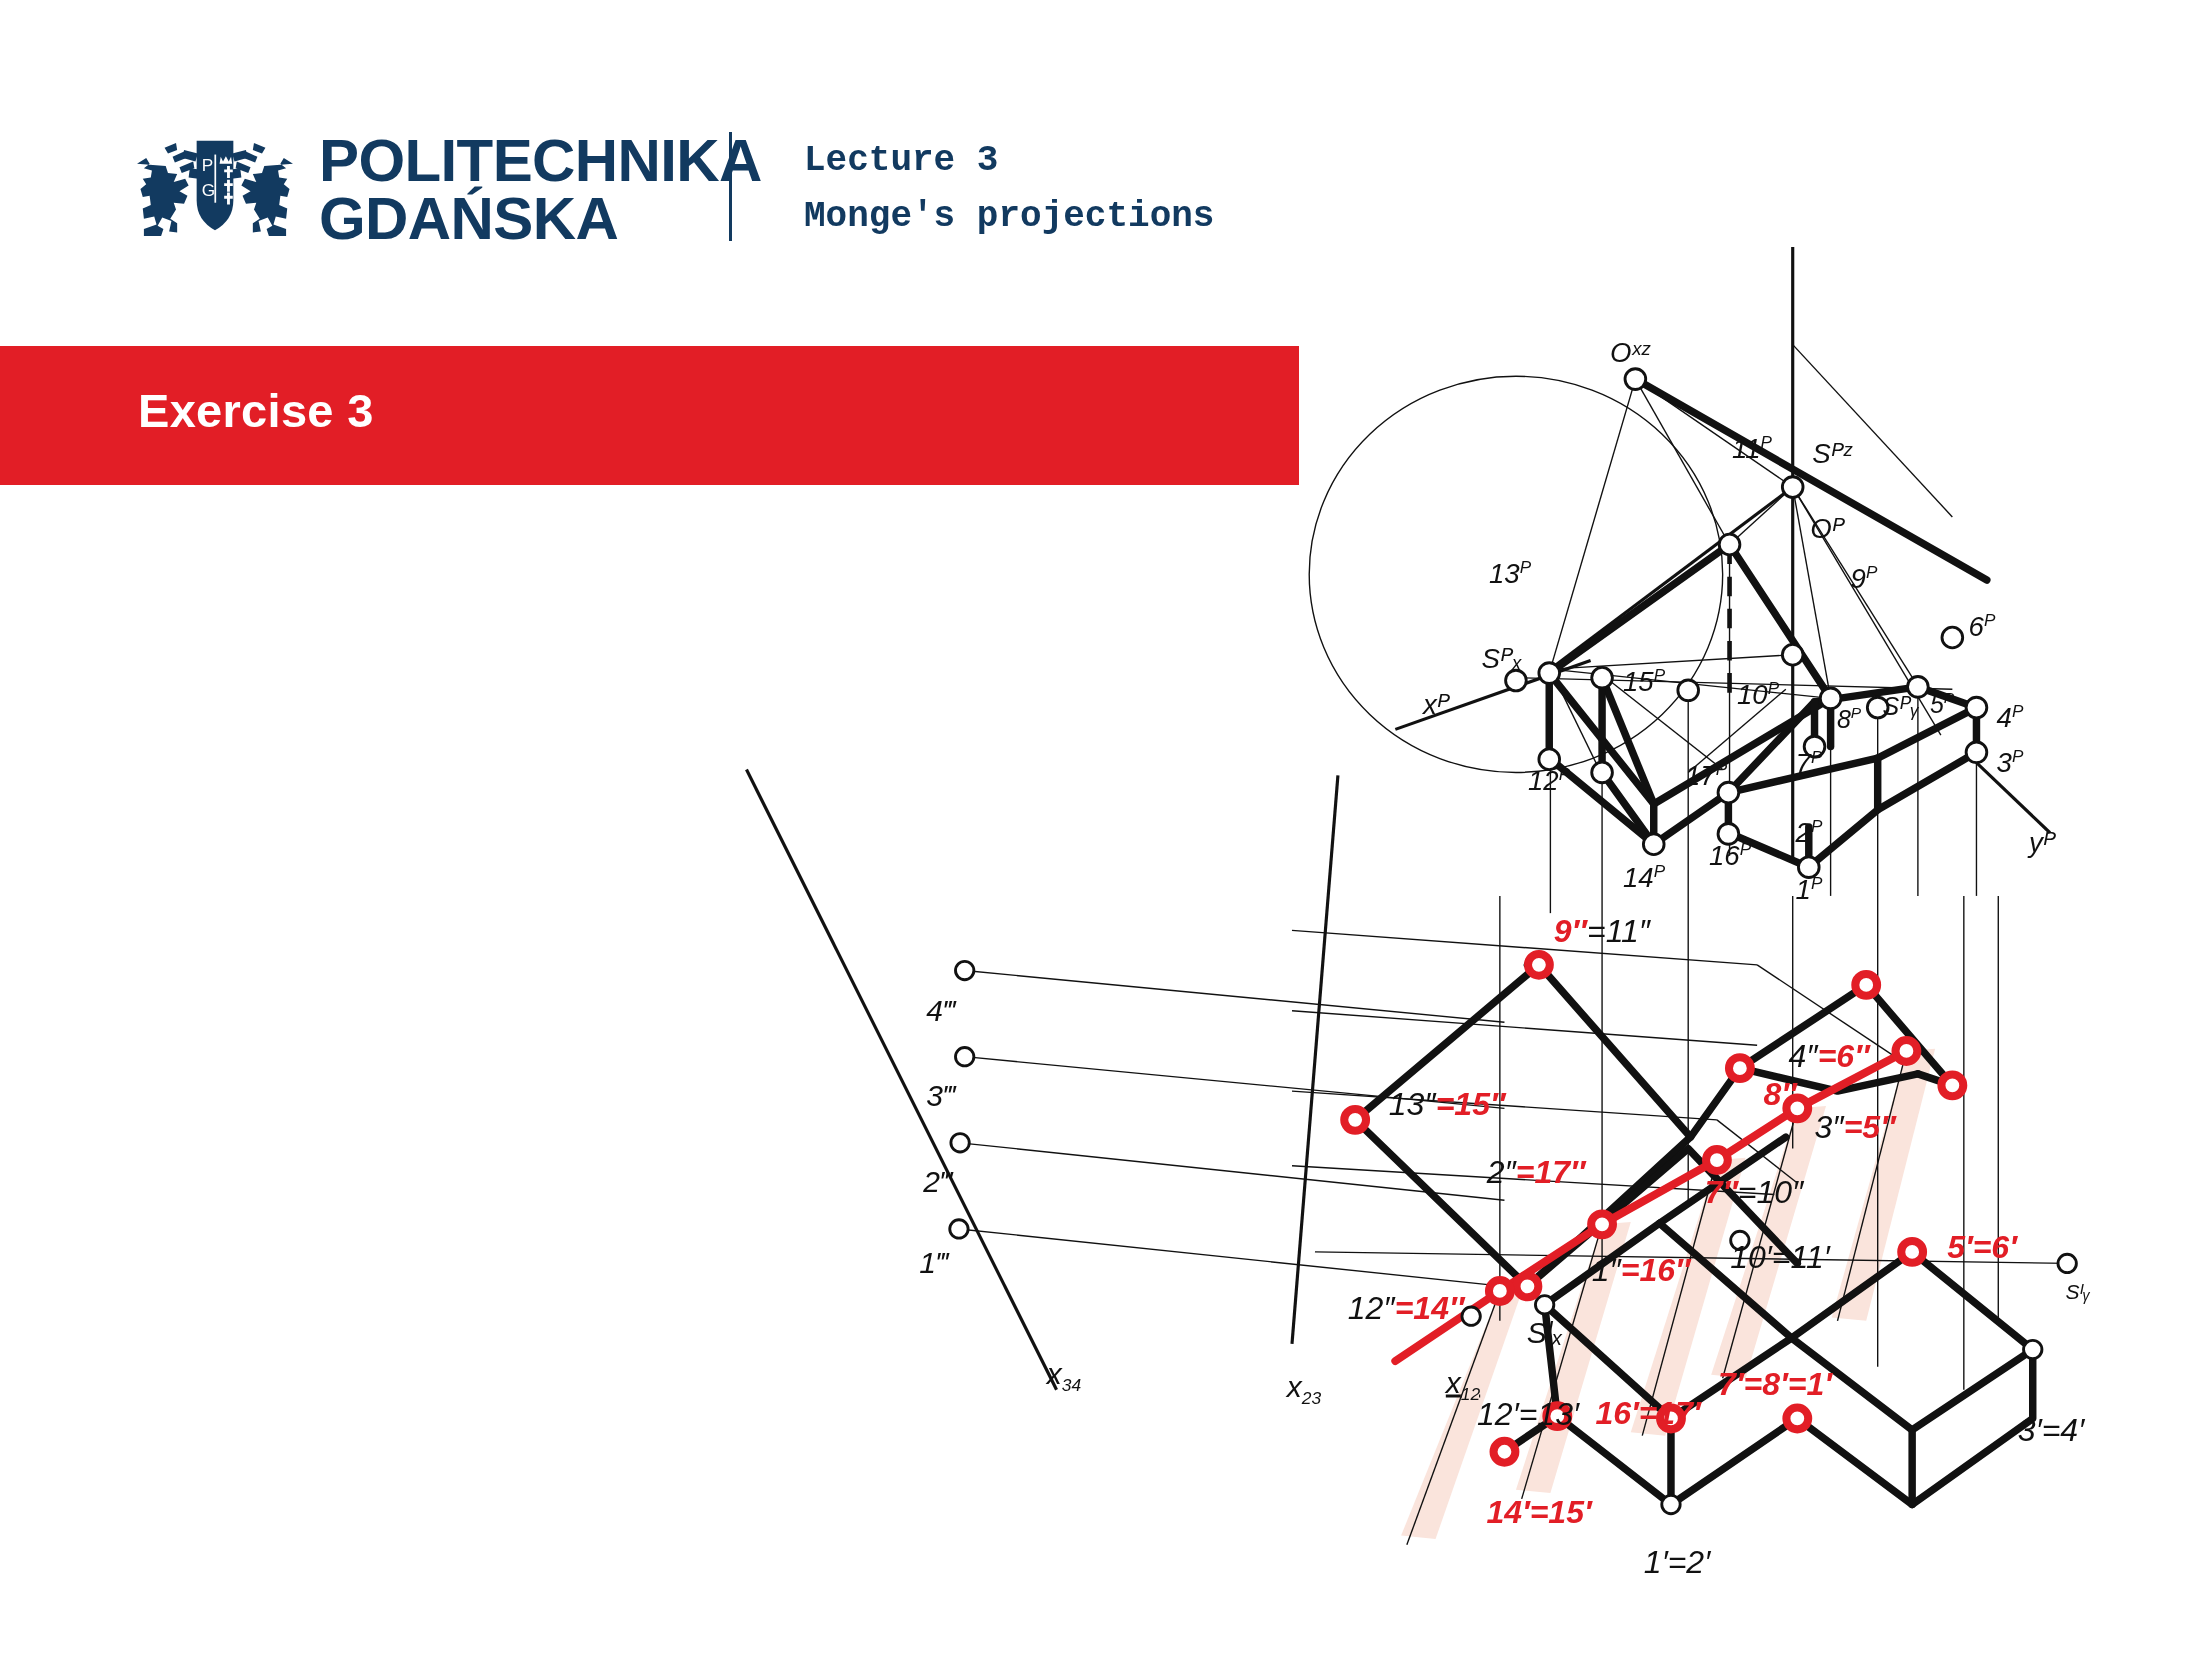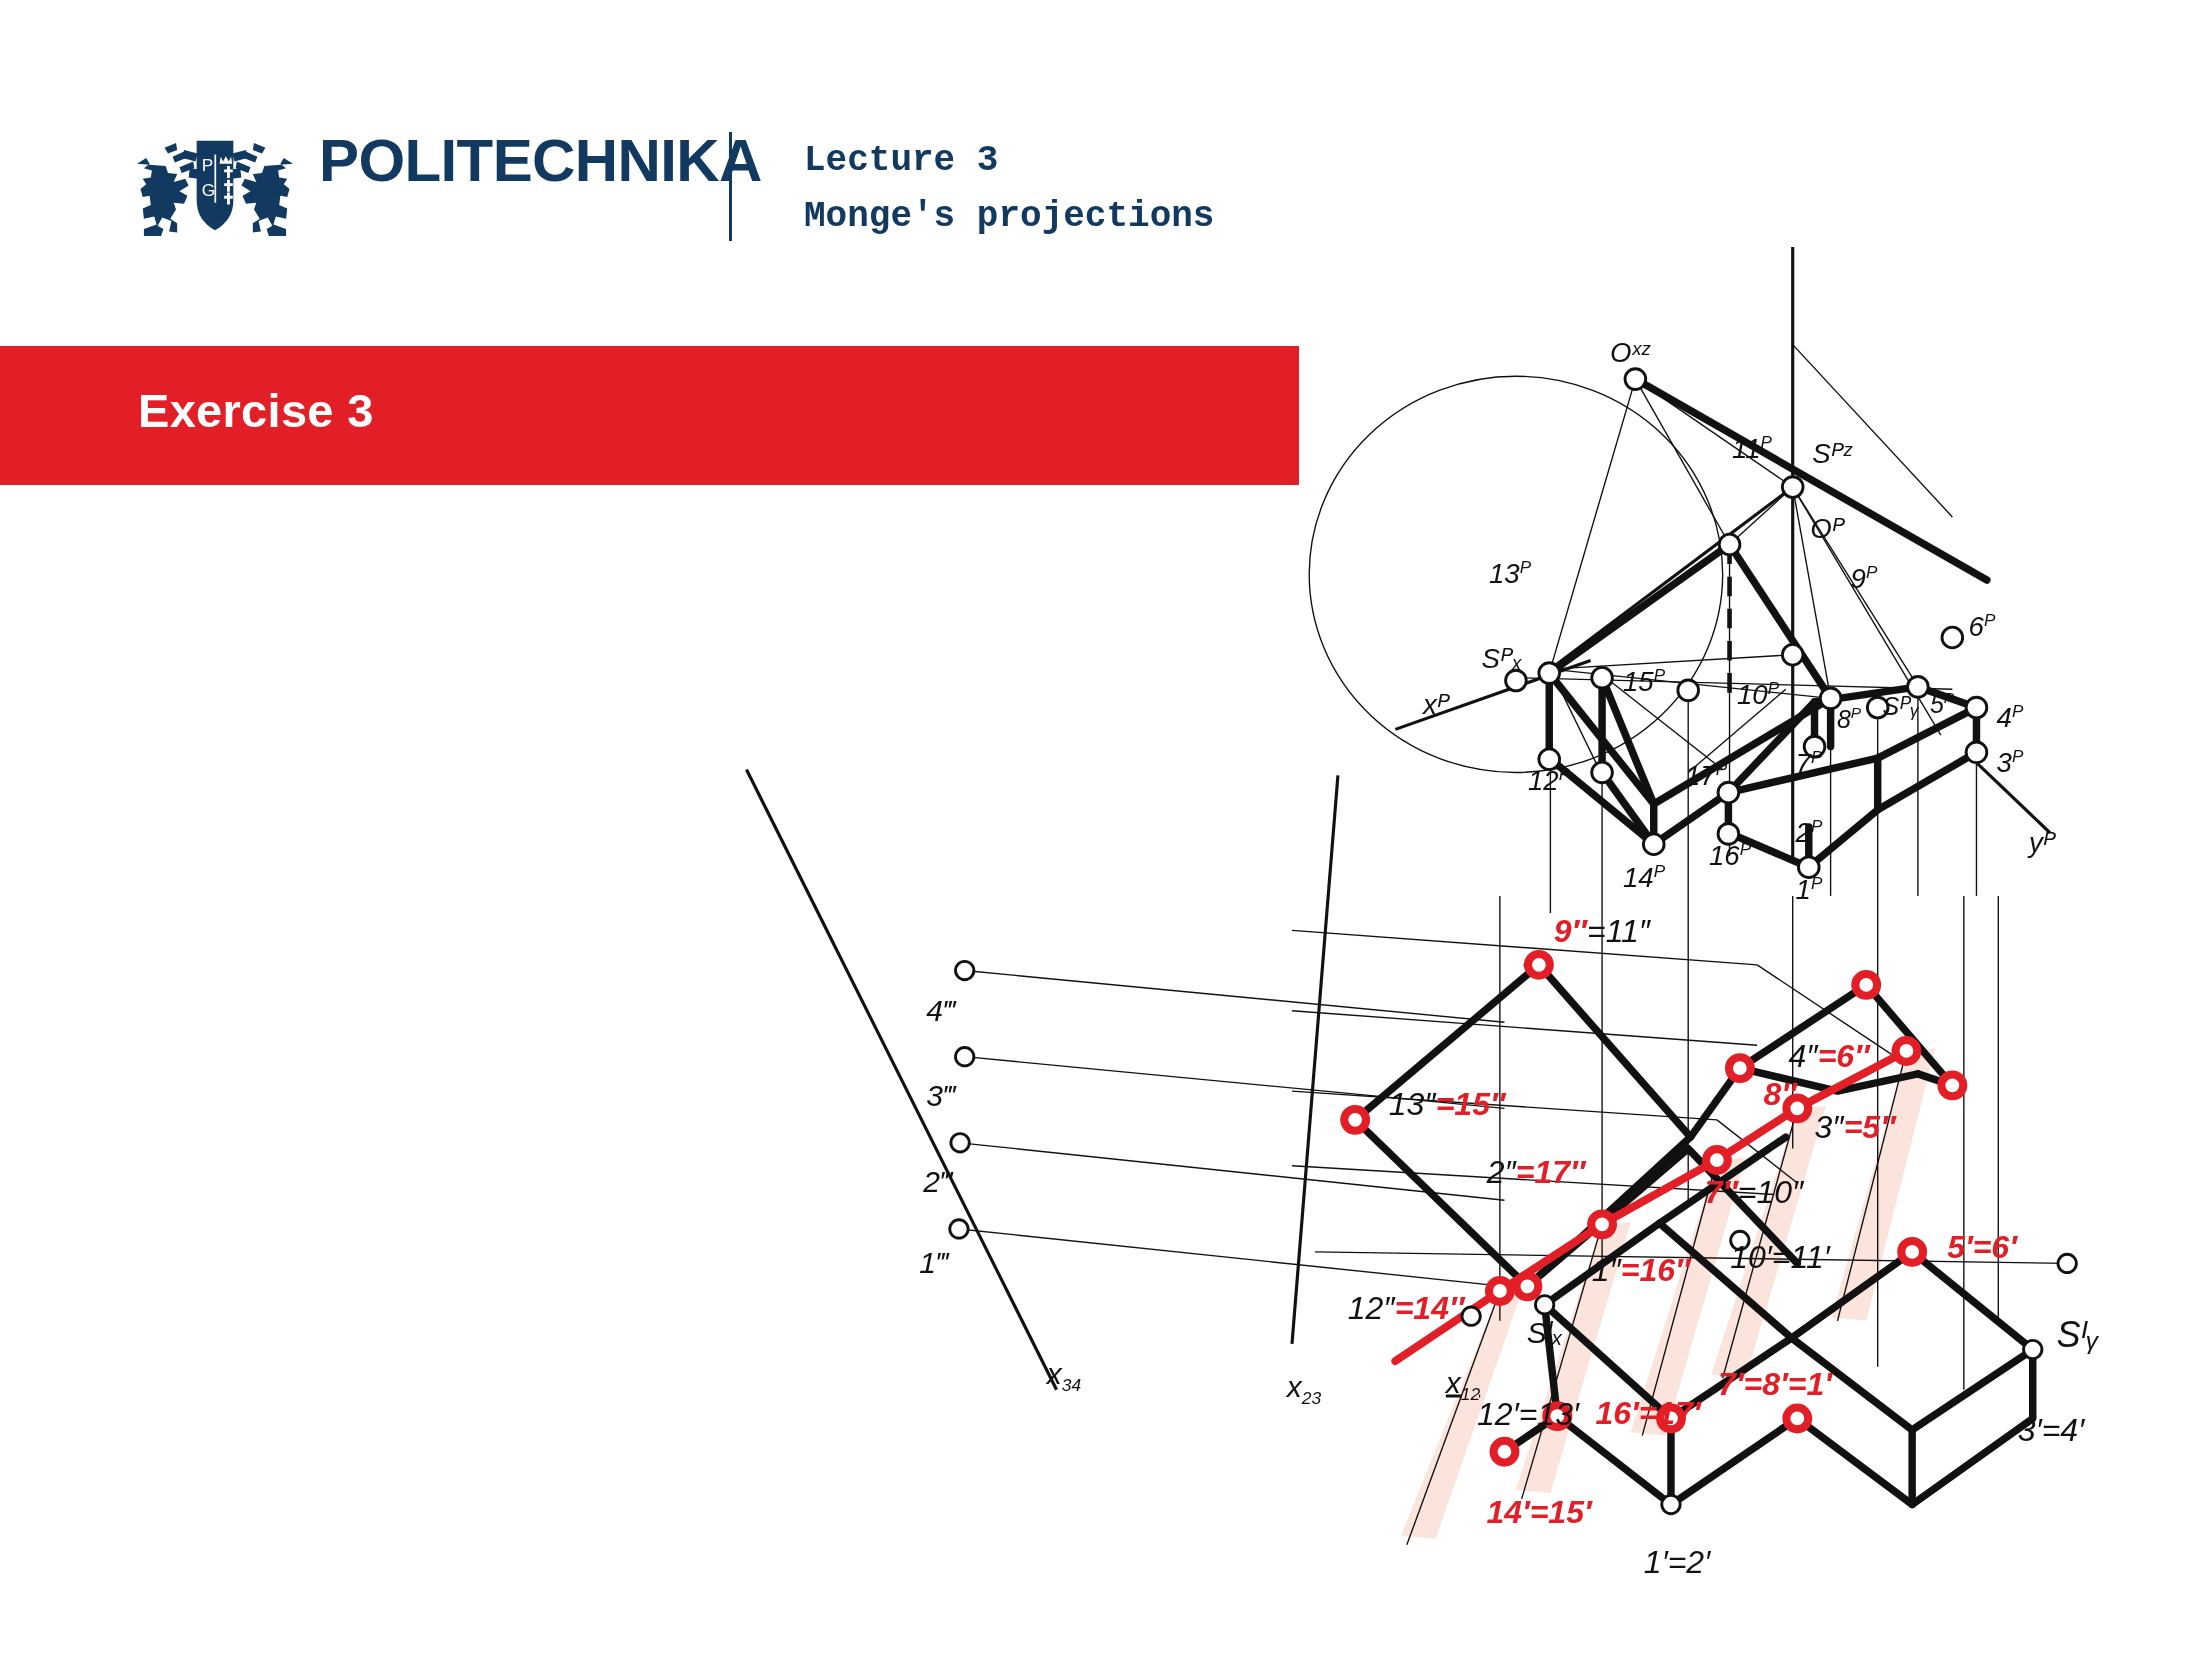--- a/index.html
+++ b/index.html
@@ -64,20 +64,21 @@
         <path d="M166 74 h5 v-6 h5 v6 h5 v5 h-5 v10 h-5 v-10 h-5z"></path>
         <path d="M166 98 h5 v-6 h5 v6 h5 v5 h-5 v10 h-5 v-10 h-5z"></path>
         <path d="M166 120 h5 v-6 h5 v6 h5 v5 h-5 v10 h-5 v-10 h-5z"></path>
       </g>
       <text x="127" y="76" font-family="Liberation Sans, sans-serif" font-size="30" fill="#ffffff">P</text>
       <text x="127" y="120" font-family="Liberation Sans, sans-serif" font-size="30" fill="#ffffff">G</text>
     </svg>
 
     <div id="uni-name">
       <div>POLITECHNIKA</div>
+      <div>GDAŃSKA</div>
     </div>
   </div>
 
   <div id="divider"></div>
 
   <div id="lecture-block">
     <div>Lecture 3</div>
     <div>Monge's projections</div>
   </div>
 </div>
@@ -383,18 +384,18 @@
     <span>5′=6′</span></div>
   <div class="lbl r" style="left:1775px;top:1384px;font-size:32px;">
     <span>7′=8′=1′</span></div>
   <div class="lbl r" style="left:1539px;top:1512px;font-size:32px;">
     <span>14′=15′</span></div>
   <div class="lbl r" style="left:1648px;top:1413px;font-size:32px;">
     <span>16′=17′</span></div>
 
   <div class="lbl k" style="left:1545px;top:1333px;font-size:30px;">
     <span>Sᴵₓ</span></div>
-  <div class="lbl k" style="left:2078px;top:1335px;font-size:36px;">
+  <div class="lbl k" style="left:2078px;top:1292px;font-size:21px;">
     <span>Sᴵᵧ</span></div>
   <div class="lbl k" style="left:1463px;top:1385px;font-size:30px;text-decoration:underline;">
     <span>x</span><span class="sub">12</span></div>
 </div>
 
 
 </body></html>

